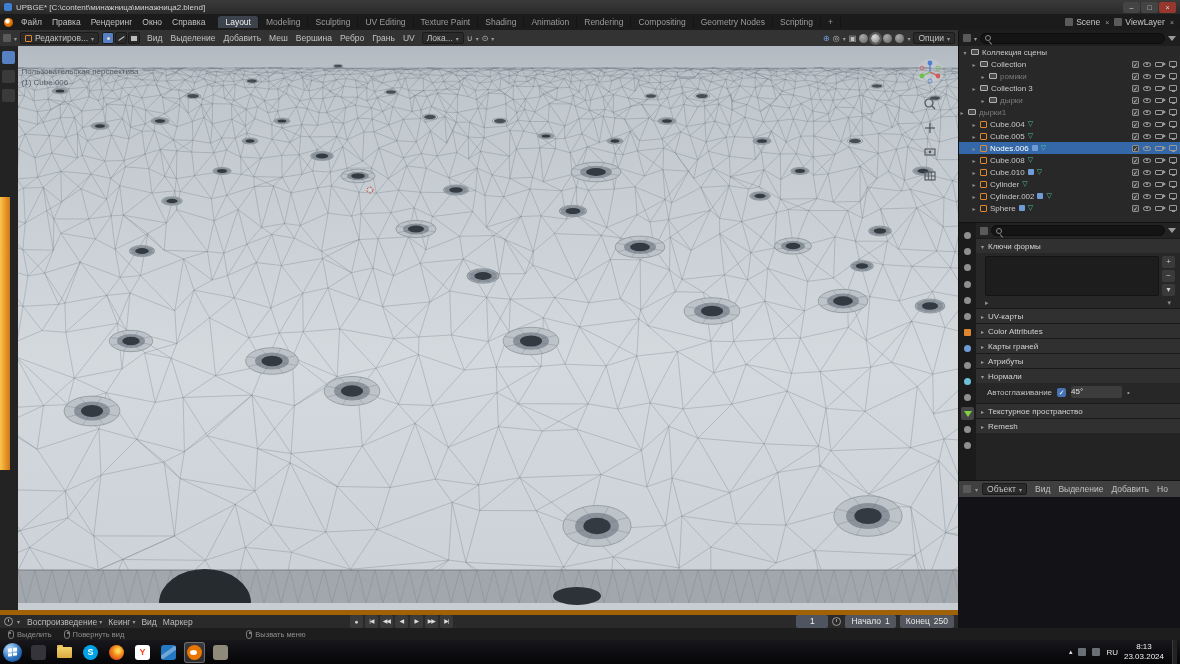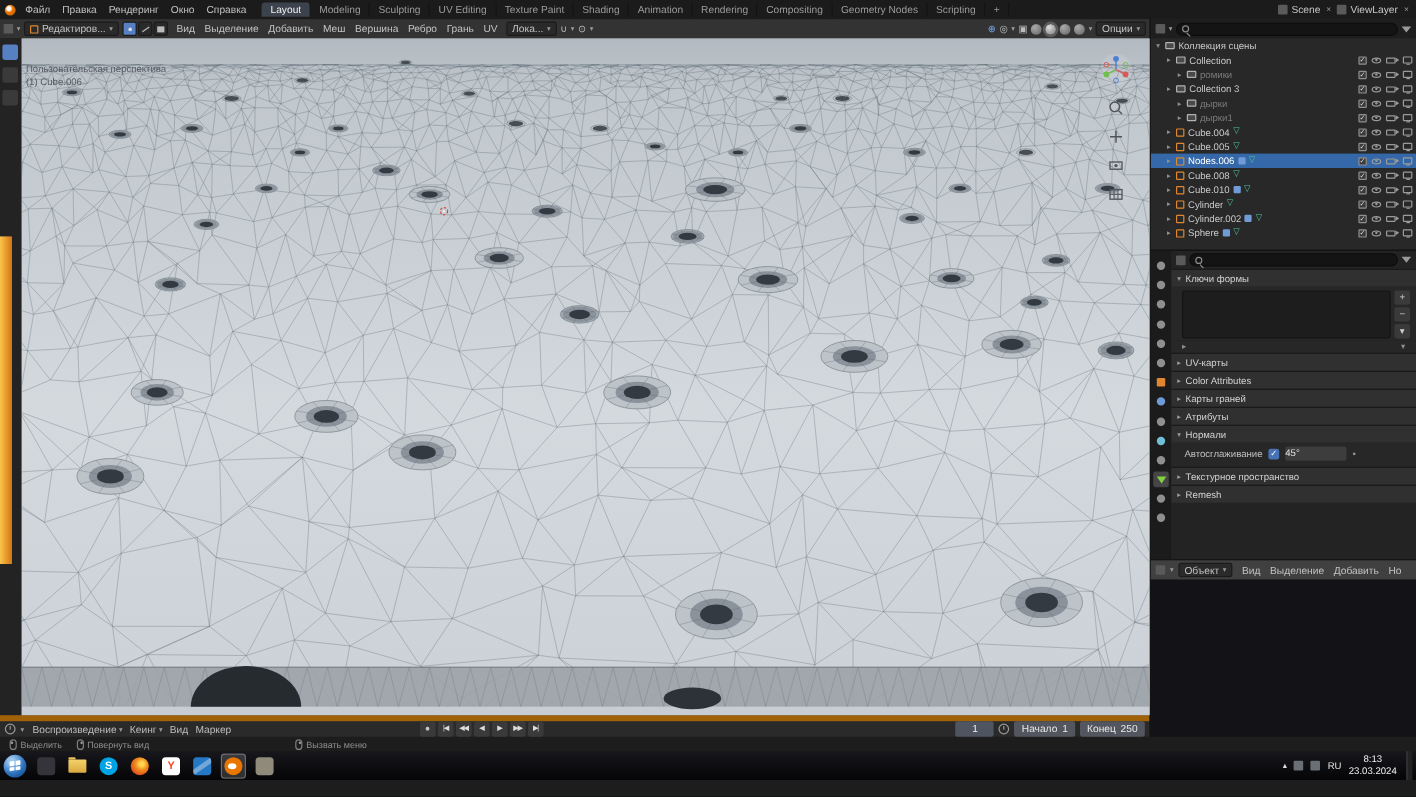--- a/index.html
+++ b/index.html
@@ -167,20 +167,29 @@
 
   
   .orange-strip{position:absolute;left:0;top:197px;width:10px;height:273px;z-index:40;
     background:linear-gradient(90deg,#f8c54c,#ea962a 55%,#c9781a)}
 </style>
 </head>
 <body>
 
 <div id="app" data-name="screen">
 
+  <div class="titlebar" data-name="window-titlebar">
+    <span class="app-dot" data-name="upbge-app-icon"></span>
+    <span data-name="window-title">UPBGE* [C:\content\минажница\минажница2.blend]</span>
+    <div class="win-btns">
+      <span class="wb" data-name="minimize-button">–</span>
+      <span class="wb" data-name="maximize-button">□</span>
+      <span class="wb close" data-name="close-button">×</span>
+    </div>
+  </div>
 
   <div class="menubar" data-name="top-menubar">
     <span class="blender-dot" data-name="blender-menu-icon"></span>
     <nav class="row" id="top-menus" data-name="main-menus">
         <span class="menu-item" data-name="menu-item">Файл</span>
         <span class="menu-item" data-name="menu-item">Правка</span>
         <span class="menu-item" data-name="menu-item">Рендеринг</span>
         <span class="menu-item" data-name="menu-item">Окно</span>
         <span class="menu-item" data-name="menu-item">Справка</span>
       </nav>
@@ -733,21 +742,21 @@
               <span class="ol-caret" data-name="disclosure-icon">▸</span>
               <span class="i-colbox" data-name="collection-icon"></span>
               <span class="ol-label dim" data-name="outliner-item-label">дырки</span>
               <span class="ol-right">
                 <span class="i-chk" data-name="exclude-checkbox">✓</span>
                 <span class="i-eye" data-name="hide-viewport-icon"></span>
                 <span class="i-cam" data-name="disable-render-icon"></span>
                 <span class="i-scr" data-name="disable-viewport-icon"></span>
               </span>
             </div>
-            <div class="ol-row" data-name="outliner-row" style="padding-left: 21px;">
+            <div class="ol-row" data-name="outliner-row" style="">
               <span class="ol-caret" data-name="disclosure-icon">▸</span>
               <span class="i-colbox" data-name="collection-icon"></span>
               <span class="ol-label dim" data-name="outliner-item-label">дырки1</span>
               <span class="ol-right">
                 <span class="i-chk" data-name="exclude-checkbox">✓</span>
                 <span class="i-eye" data-name="hide-viewport-icon"></span>
                 <span class="i-cam" data-name="disable-render-icon"></span>
                 <span class="i-scr" data-name="disable-viewport-icon"></span>
               </span>
             </div>

